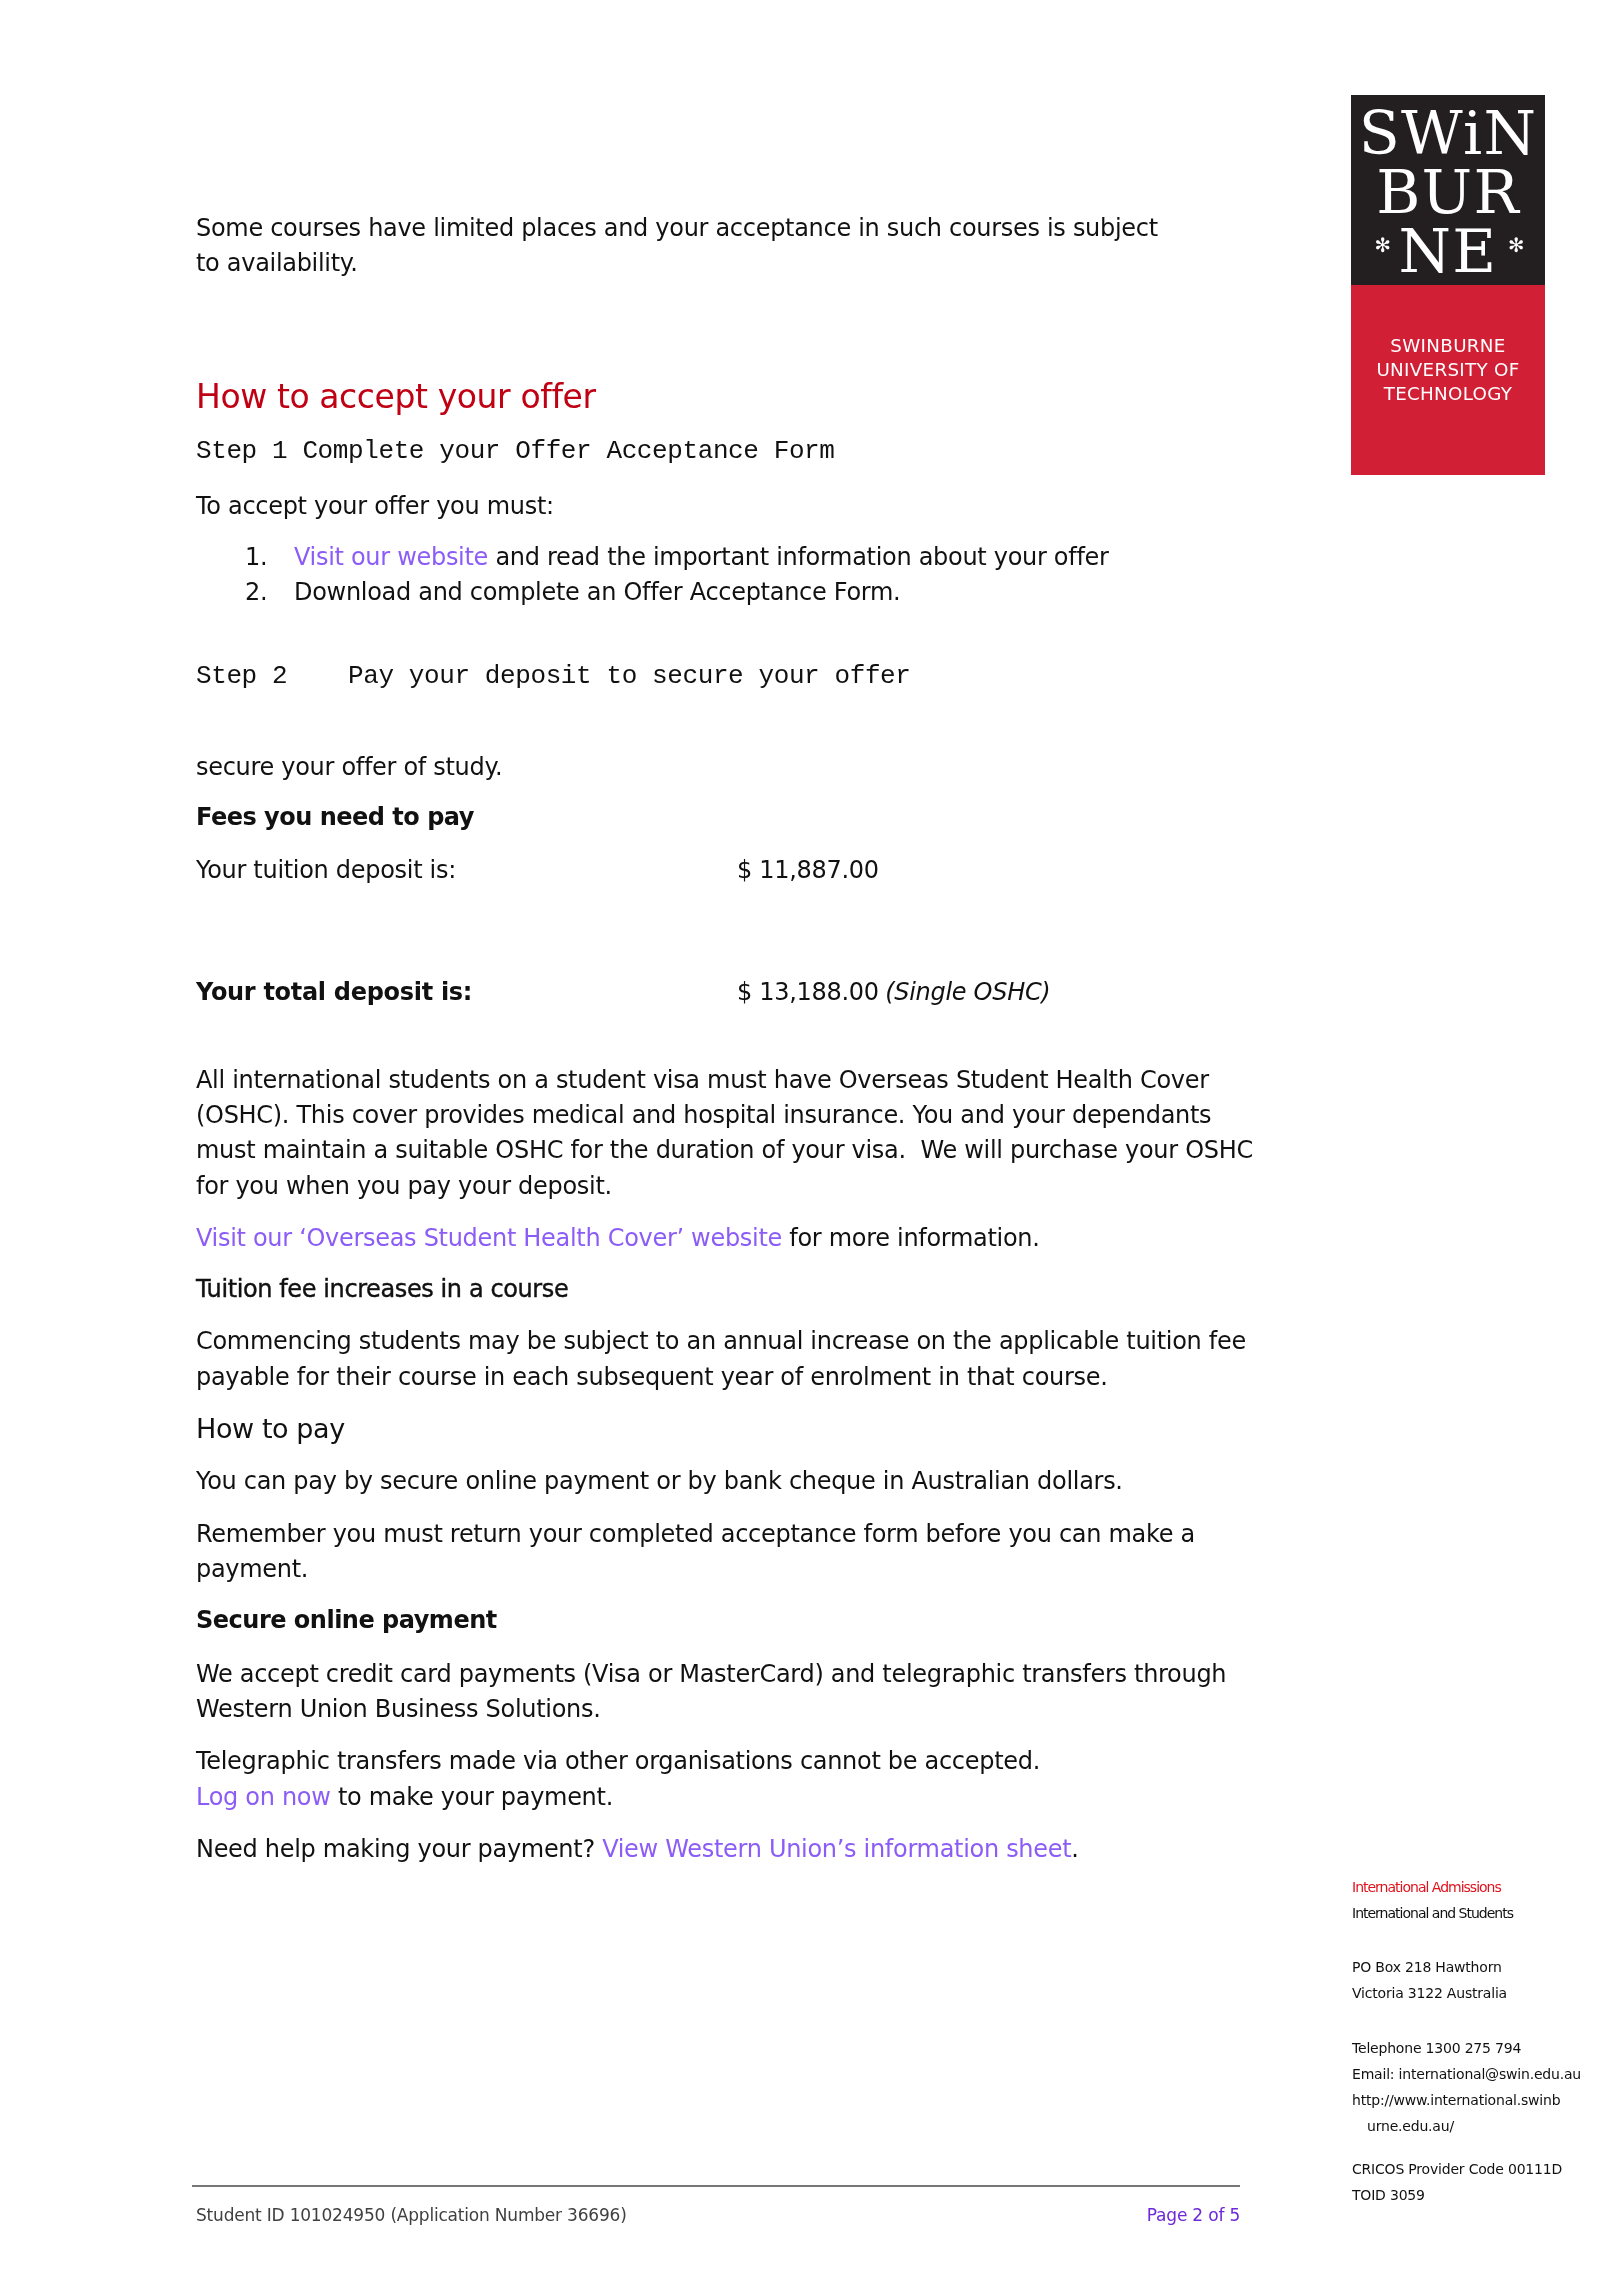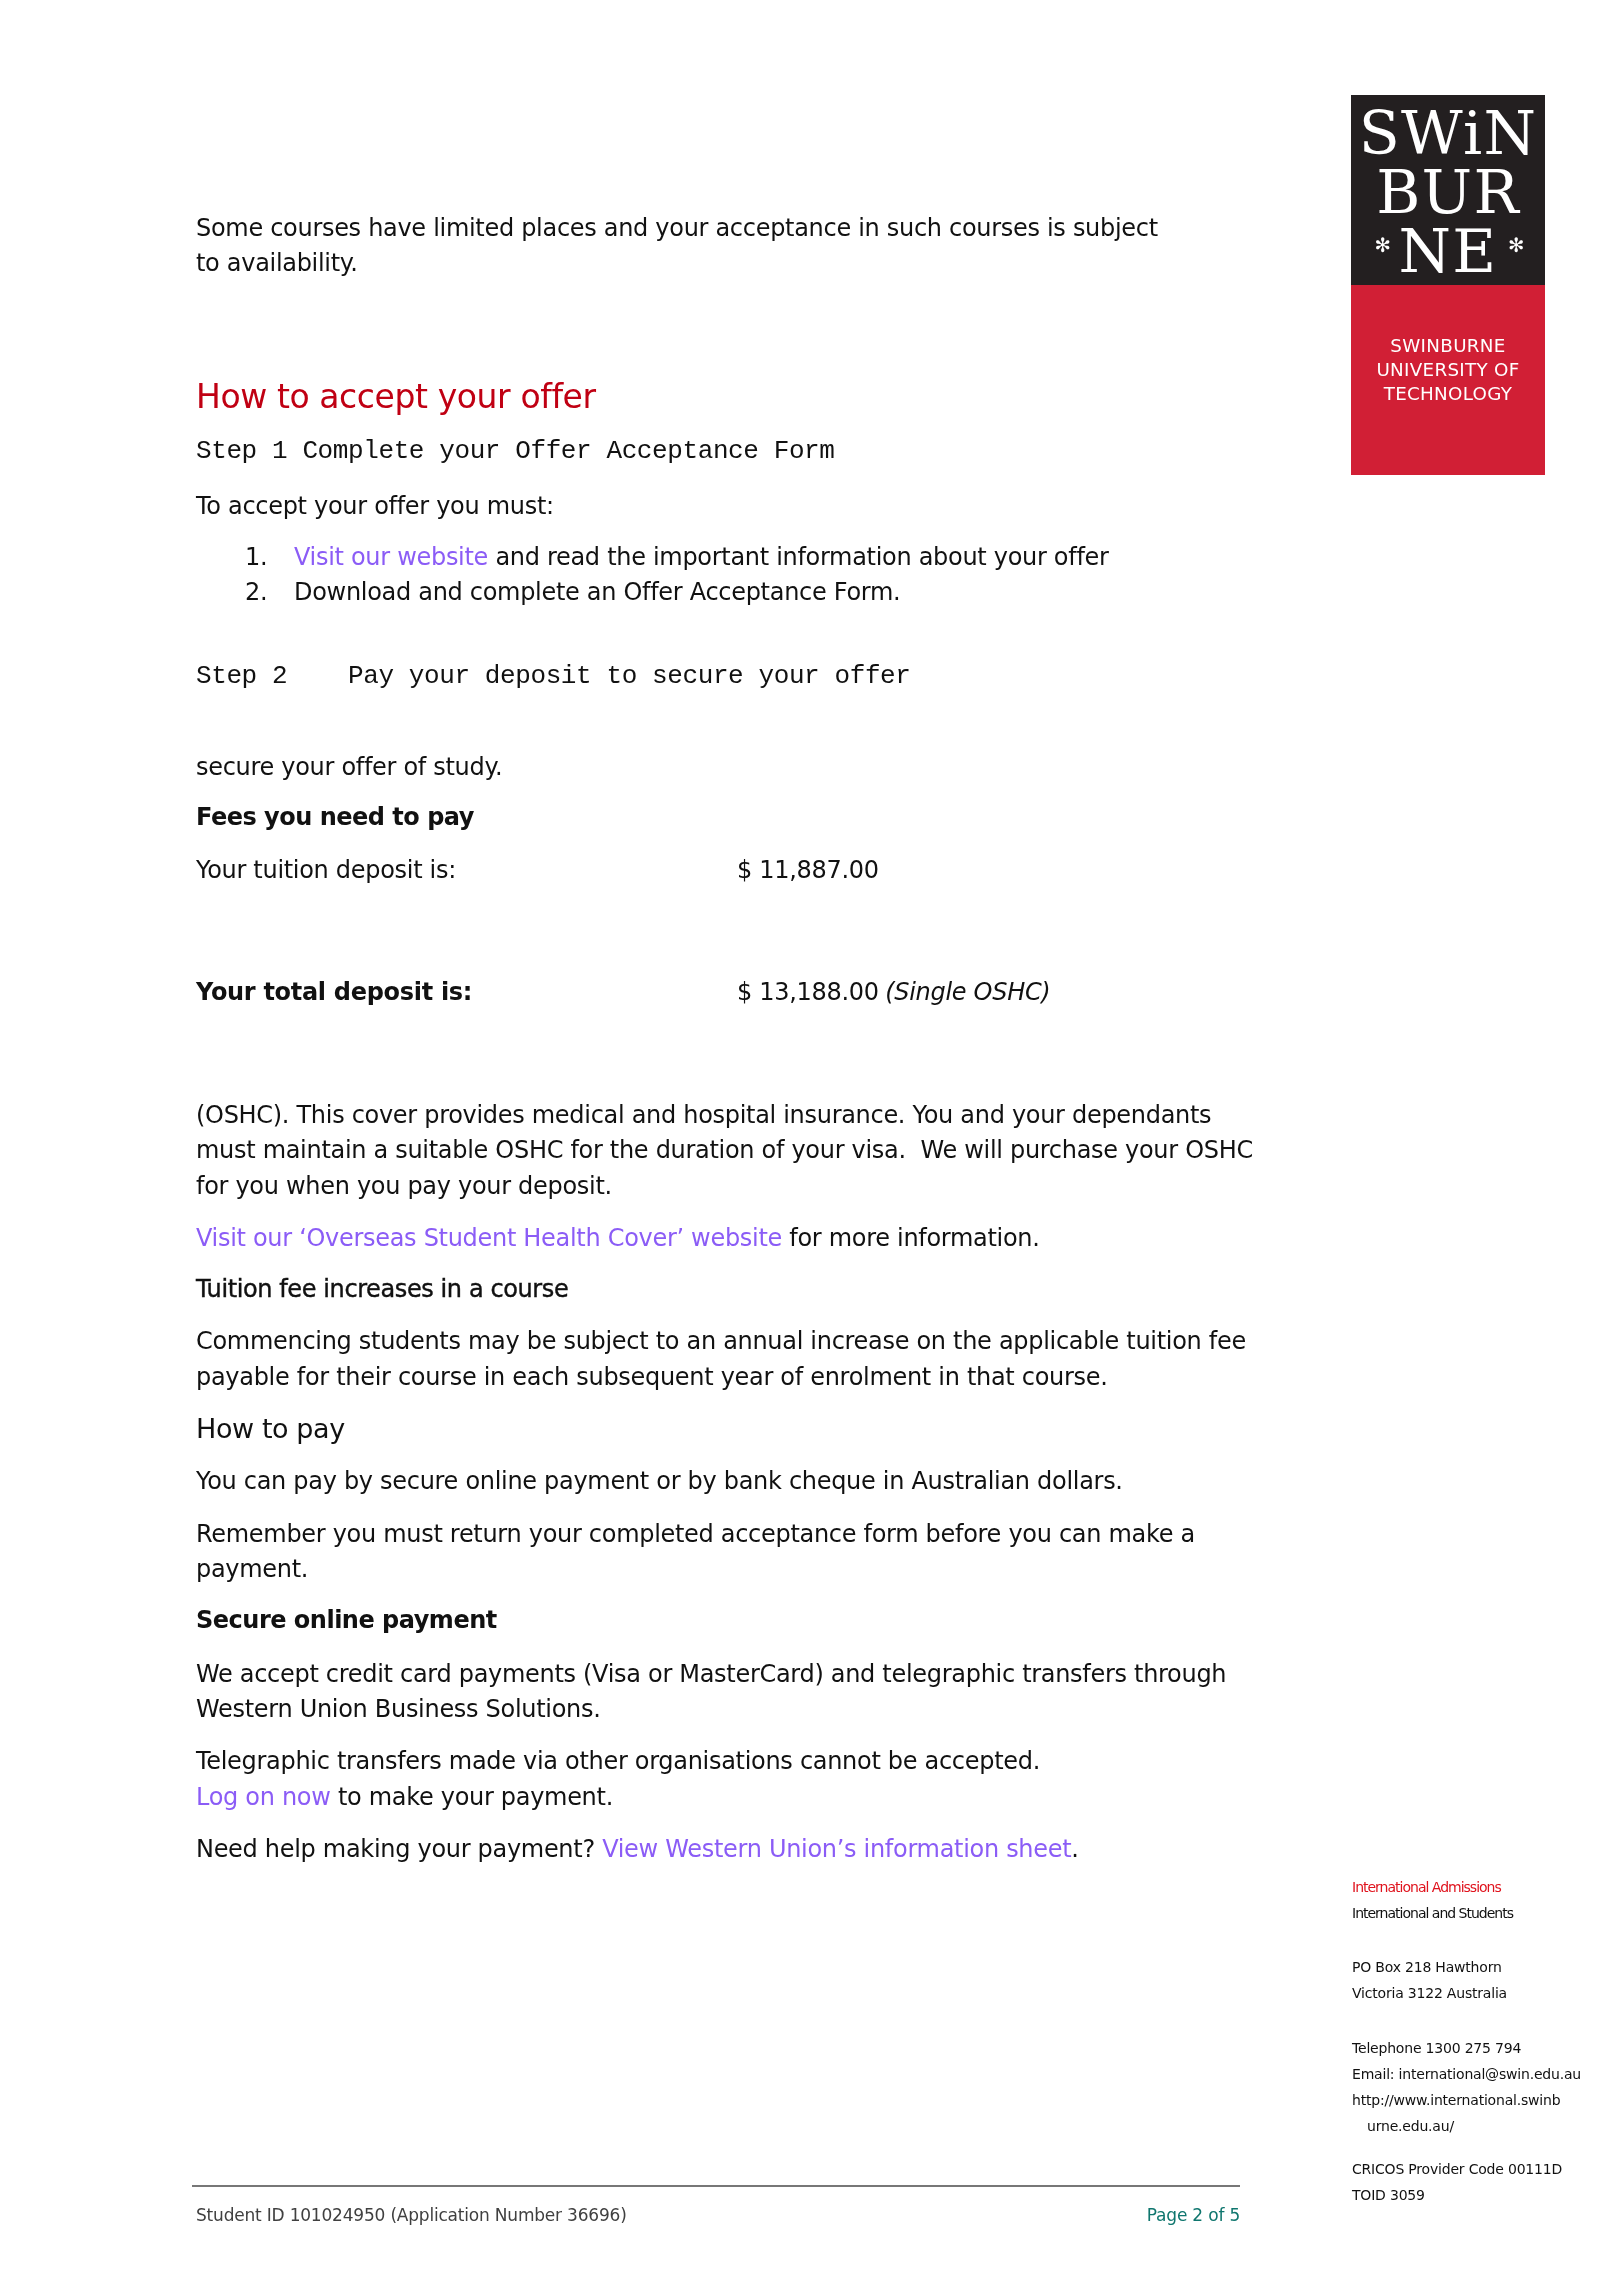--- a/index.html
+++ b/index.html
@@ -40,21 +40,21 @@
 
   
   .contact { position: absolute; left: 1352px; top: 1861px; width: 262px; font-size: 14px; line-height: 26px; letter-spacing: -0.2px; }
   .contact .dept-red { color: #e0131d; letter-spacing: -1px; }
   .contact .dept { letter-spacing: -1px; }
   .contact .indent { padding-left: 15px; }
 
   
   .footer-rule { position: absolute; left: 192px; top: 2172px; width: 1048px; height: 2px; background: #777777; }
   .footer-left { position: absolute; left: 196px; top: 2192px; font-size: 17px; color: #404040; letter-spacing: -0.2px; }
-  .footer-right { position: absolute; left: 1112px; width: 128px; text-align: right; top: 2192px; font-size: 17px; color: #0f766e; letter-spacing: -0.2px; }
+  .footer-right { position: absolute; left: 1112px; width: 128px; text-align: right; top: 2192px; font-size: 17px; color: #6d28d9; letter-spacing: -0.2px; }
 </style>
 </head>
 <body>
 
 <div class="page">
 
   <div class="logo">
     <div class="logo-top">
       <div class="logo-word" style="top:9.2px;">SWiN</div>
       <div class="logo-word" style="top:68px;">BUR</div>
@@ -95,20 +95,21 @@
   <div class="fee-row abs" style="left:196px; top:840px;">
     <span class="label">Your tuition deposit is:</span>
     <span class="value">$ 11,887.00</span>
   </div>
   <div class="fee-row total abs" style="left:196px; top:962px;">
     <span class="label">Your total deposit is:</span>
     <span class="value">$ 13,188.00</span>
     <span class="note" style="margin-left:6.5px; font-weight:normal;">(Single OSHC)</span>
   </div>
 
+  <p class="para abs" style="left:196px; top:1050px;">All international students on a student visa must have Overseas Student Health Cover</p>
   <p class="para abs" style="left:196px; top:1120px; white-space:pre;">must maintain a suitable OSHC for the duration of your visa.  We will purchase your OSHC</p>
   <p class="para abs" style="left:196px; top:1085px;">(OSHC). This cover provides medical and hospital insurance. You and your dependants</p>
   <p class="para abs" style="left:196px; top:1156px;">for you when you pay your deposit.</p>
   <p class="para abs" style="left:196px; top:1208px;"><a class="link">Visit our ‘Overseas Student Health Cover’ website</a><span> for more information.</span></p>
 
   <h3 class="sub abs" style="left:196px; top:1262px; font-weight:normal; letter-spacing:-0.4px; -webkit-text-stroke:0.4px #111;">Tuition fee increases in a course</h3>
   <p class="para abs" style="left:196px; top:1311px;">Commencing students may be subject to an annual increase on the applicable tuition fee</p>
   <p class="para abs" style="left:196px; top:1347px;">payable for their course in each subsequent year of enrolment in that course.</p>
 
   <h2 class="heading abs" style="left:196px; top:1400px;">How to pay</h2>

